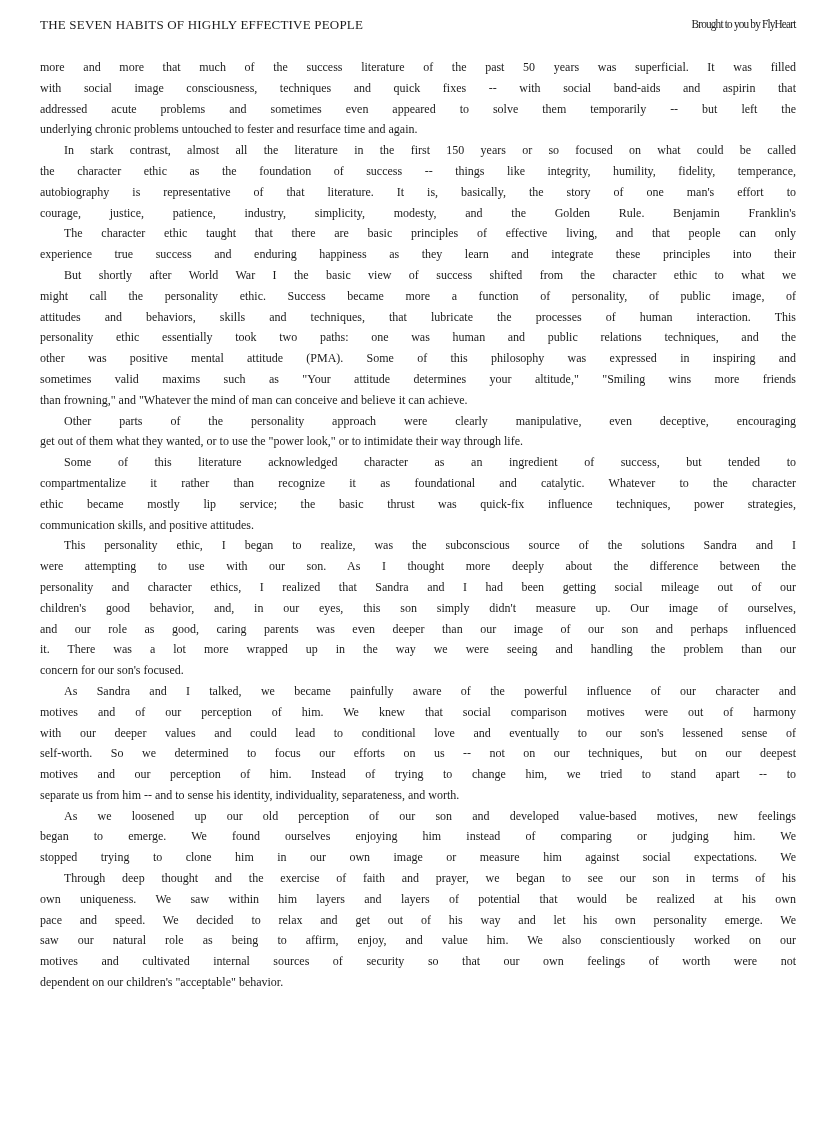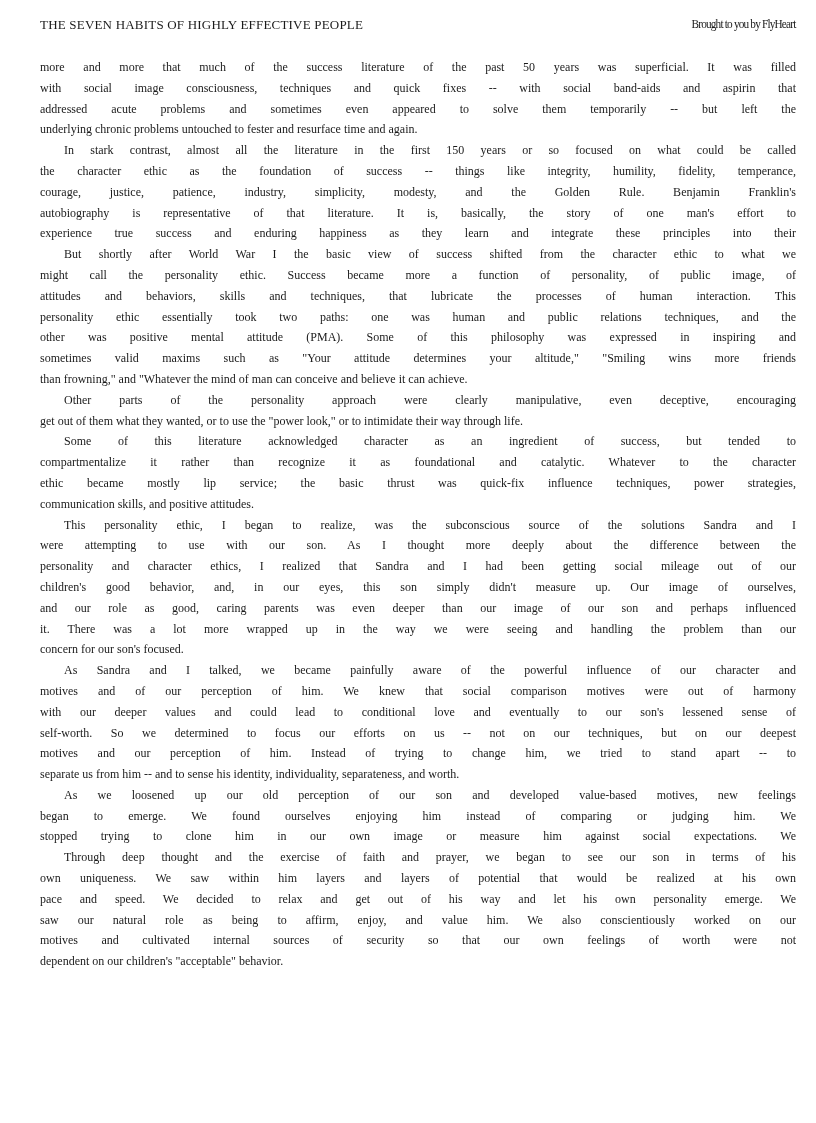--- a/index.html
+++ b/index.html
@@ -33,24 +33,25 @@
 <div class="body-text" id="body-text">
     <div>
       <div class="line">more and more that much of the success literature of the past 50 years was superficial.   It was filled</div>
       <div class="line">with social image consciousness, techniques and quick fixes -- with social band-aids and aspirin that</div>
       <div class="line">addressed acute problems and sometimes even appeared to solve them temporarily -- but left the</div>
       <div class="line last">underlying chronic problems untouched to fester and resurface time and again.</div>
     </div>
     <div>
       <div class="line indent">In stark contrast, almost all the literature in the first 150 years or so focused on what could be called</div>
       <div class="line">the character ethic as the foundation of success -- things like integrity, humility, fidelity, temperance,</div>
+      <div class="line">autobiography is representative of that literature.   It is, basically, the story of one man's effort to</div>
       <div class="line">courage, justice, patience, industry, simplicity, modesty, and the Golden Rule.   Benjamin Franklin's</div>
-      <div class="line">autobiography is representative of that literature.   It is, basically, the story of one man's effort to</div>
     </div>
     <div>
+      <div class="line indent">The character ethic taught that there are basic principles of effective living, and that people can only</div>
       <div class="line">experience true success and enduring happiness as they learn and integrate these principles into their</div>
     </div>
     <div>
       <div class="line indent">But shortly after World War I the basic view of success shifted from the character ethic to what we</div>
       <div class="line">might call the personality ethic.   Success became more a function of personality, of public image, of</div>
       <div class="line">attitudes and behaviors, skills and techniques, that lubricate the processes of human interaction.   This</div>
       <div class="line">personality ethic essentially took two paths: one was human and public relations techniques, and the</div>
       <div class="line">other was positive mental attitude (PMA).   Some of this philosophy was expressed in inspiring and</div>
       <div class="line">sometimes valid maxims such as "Your attitude determines your altitude," "Smiling wins more friends</div>
       <div class="line last">than frowning," and "Whatever the mind of man can conceive and believe it can achieve.</div>

